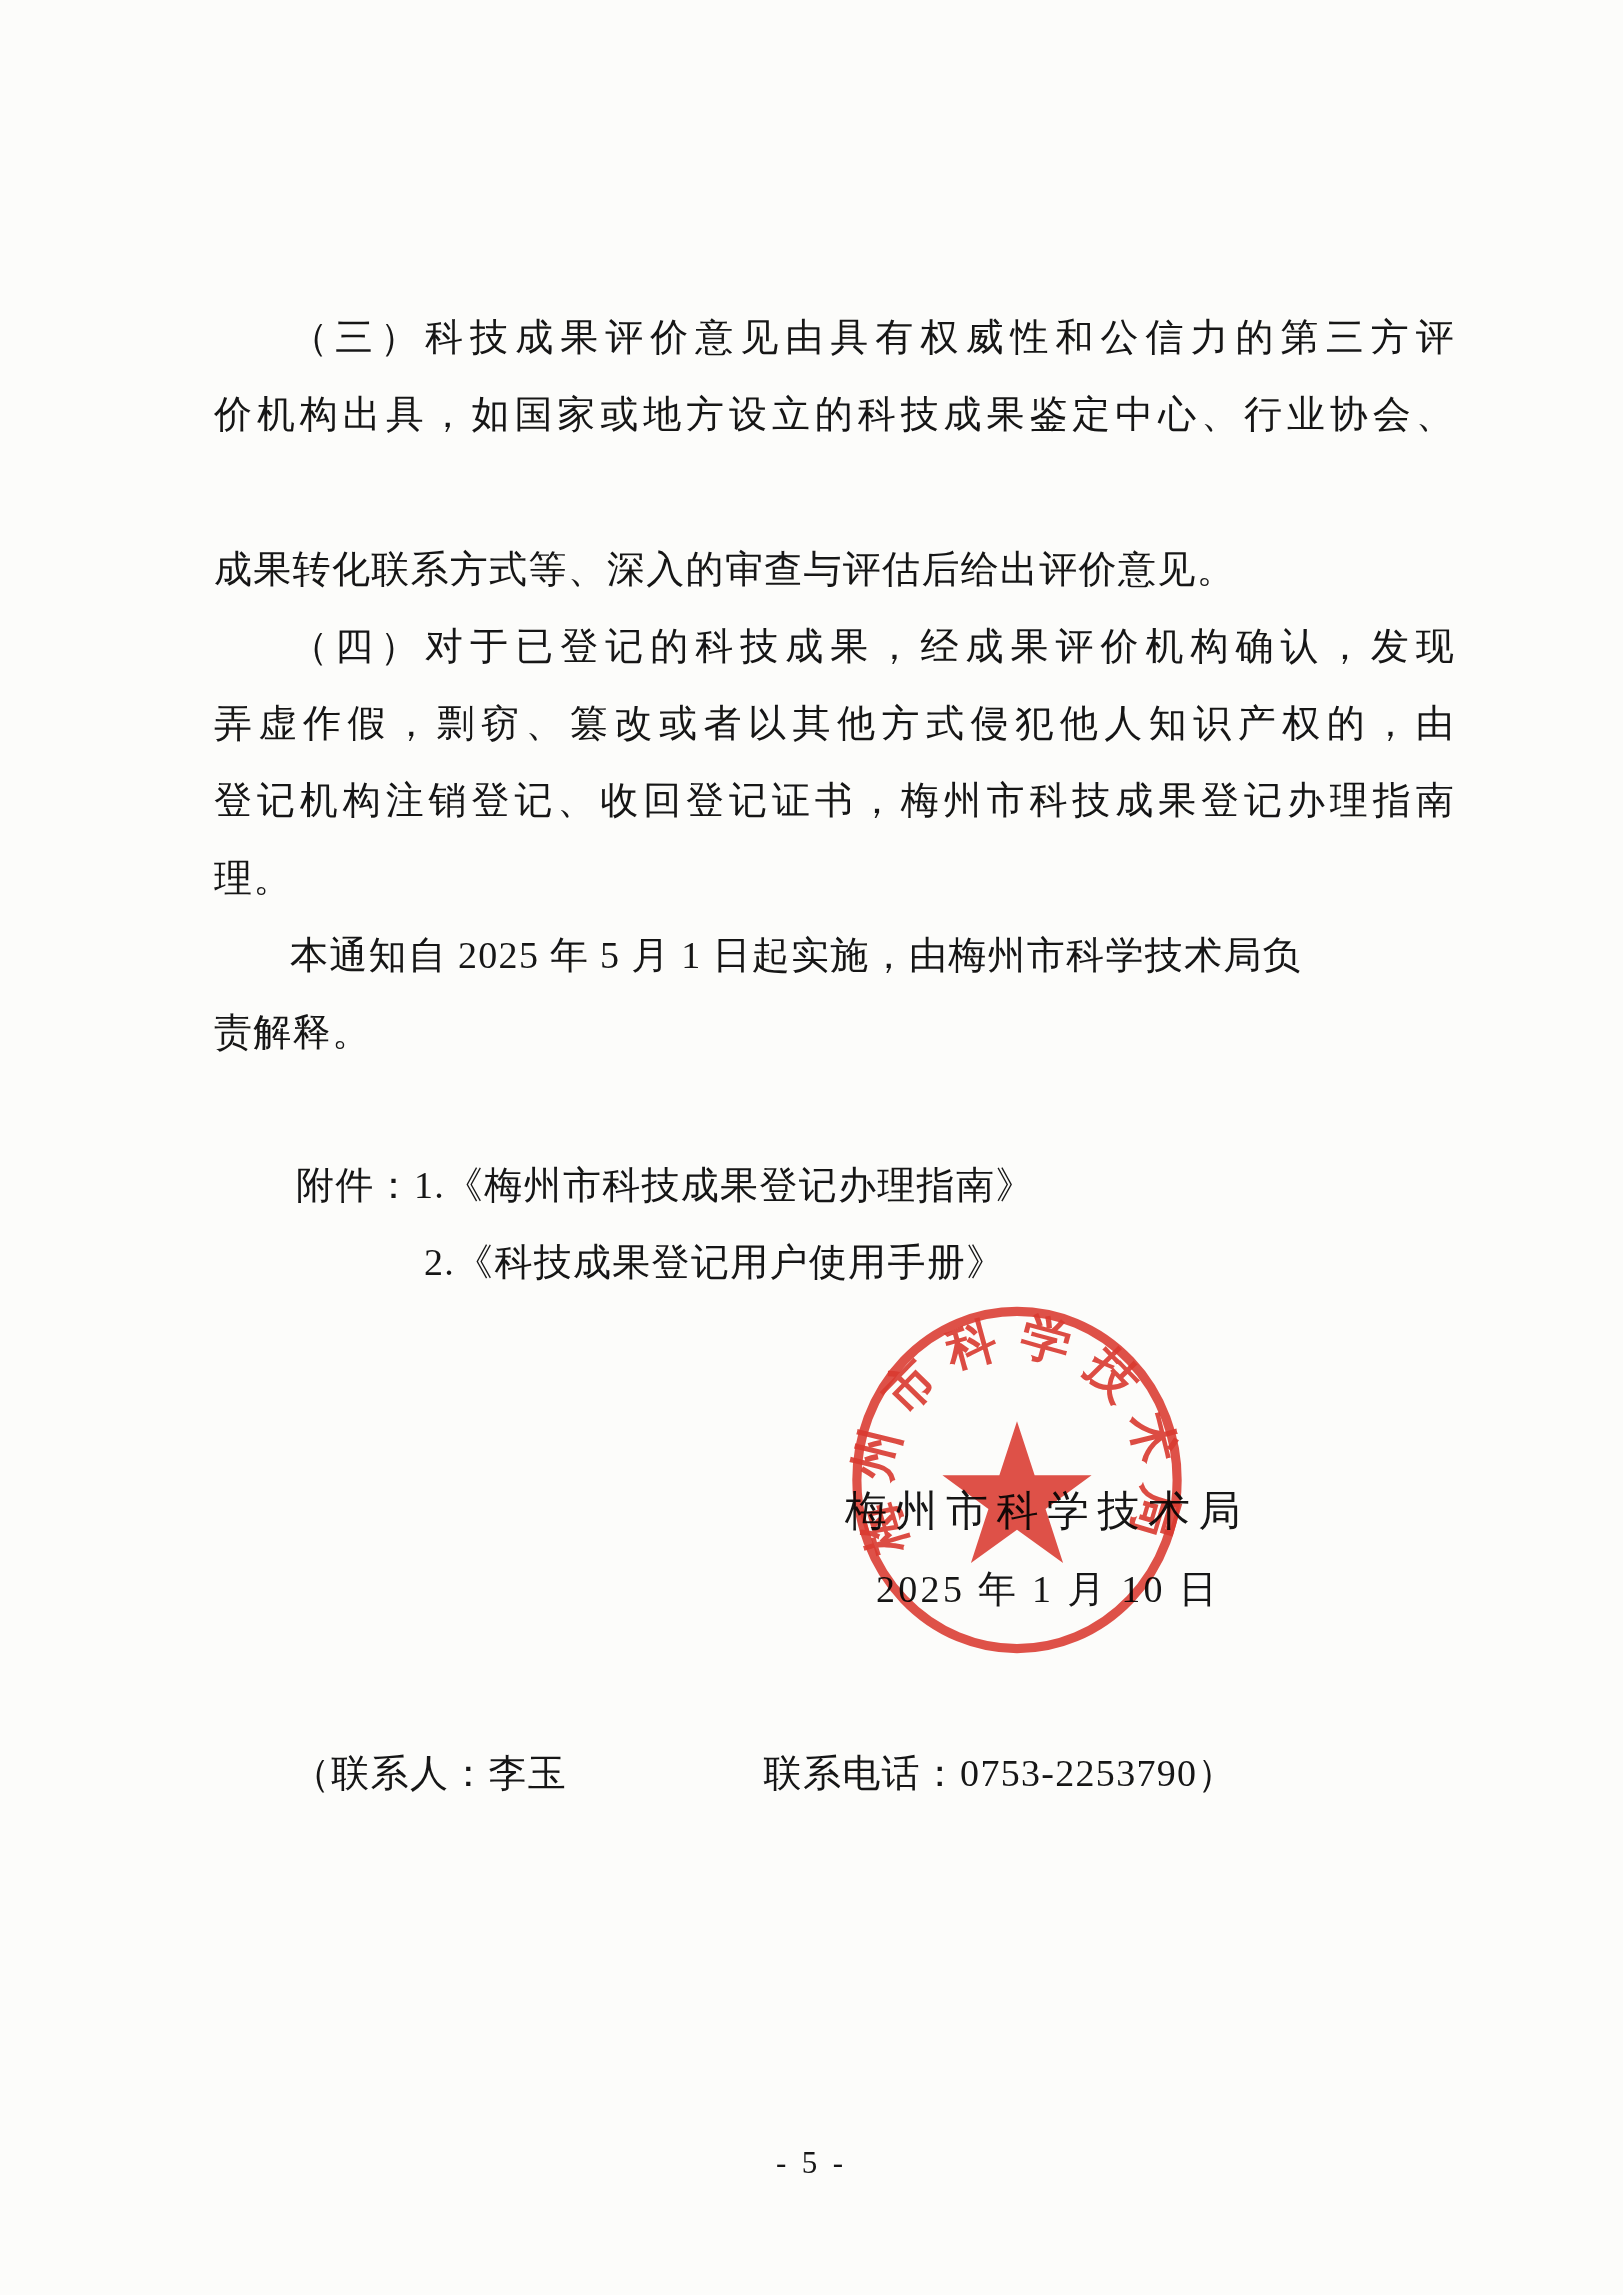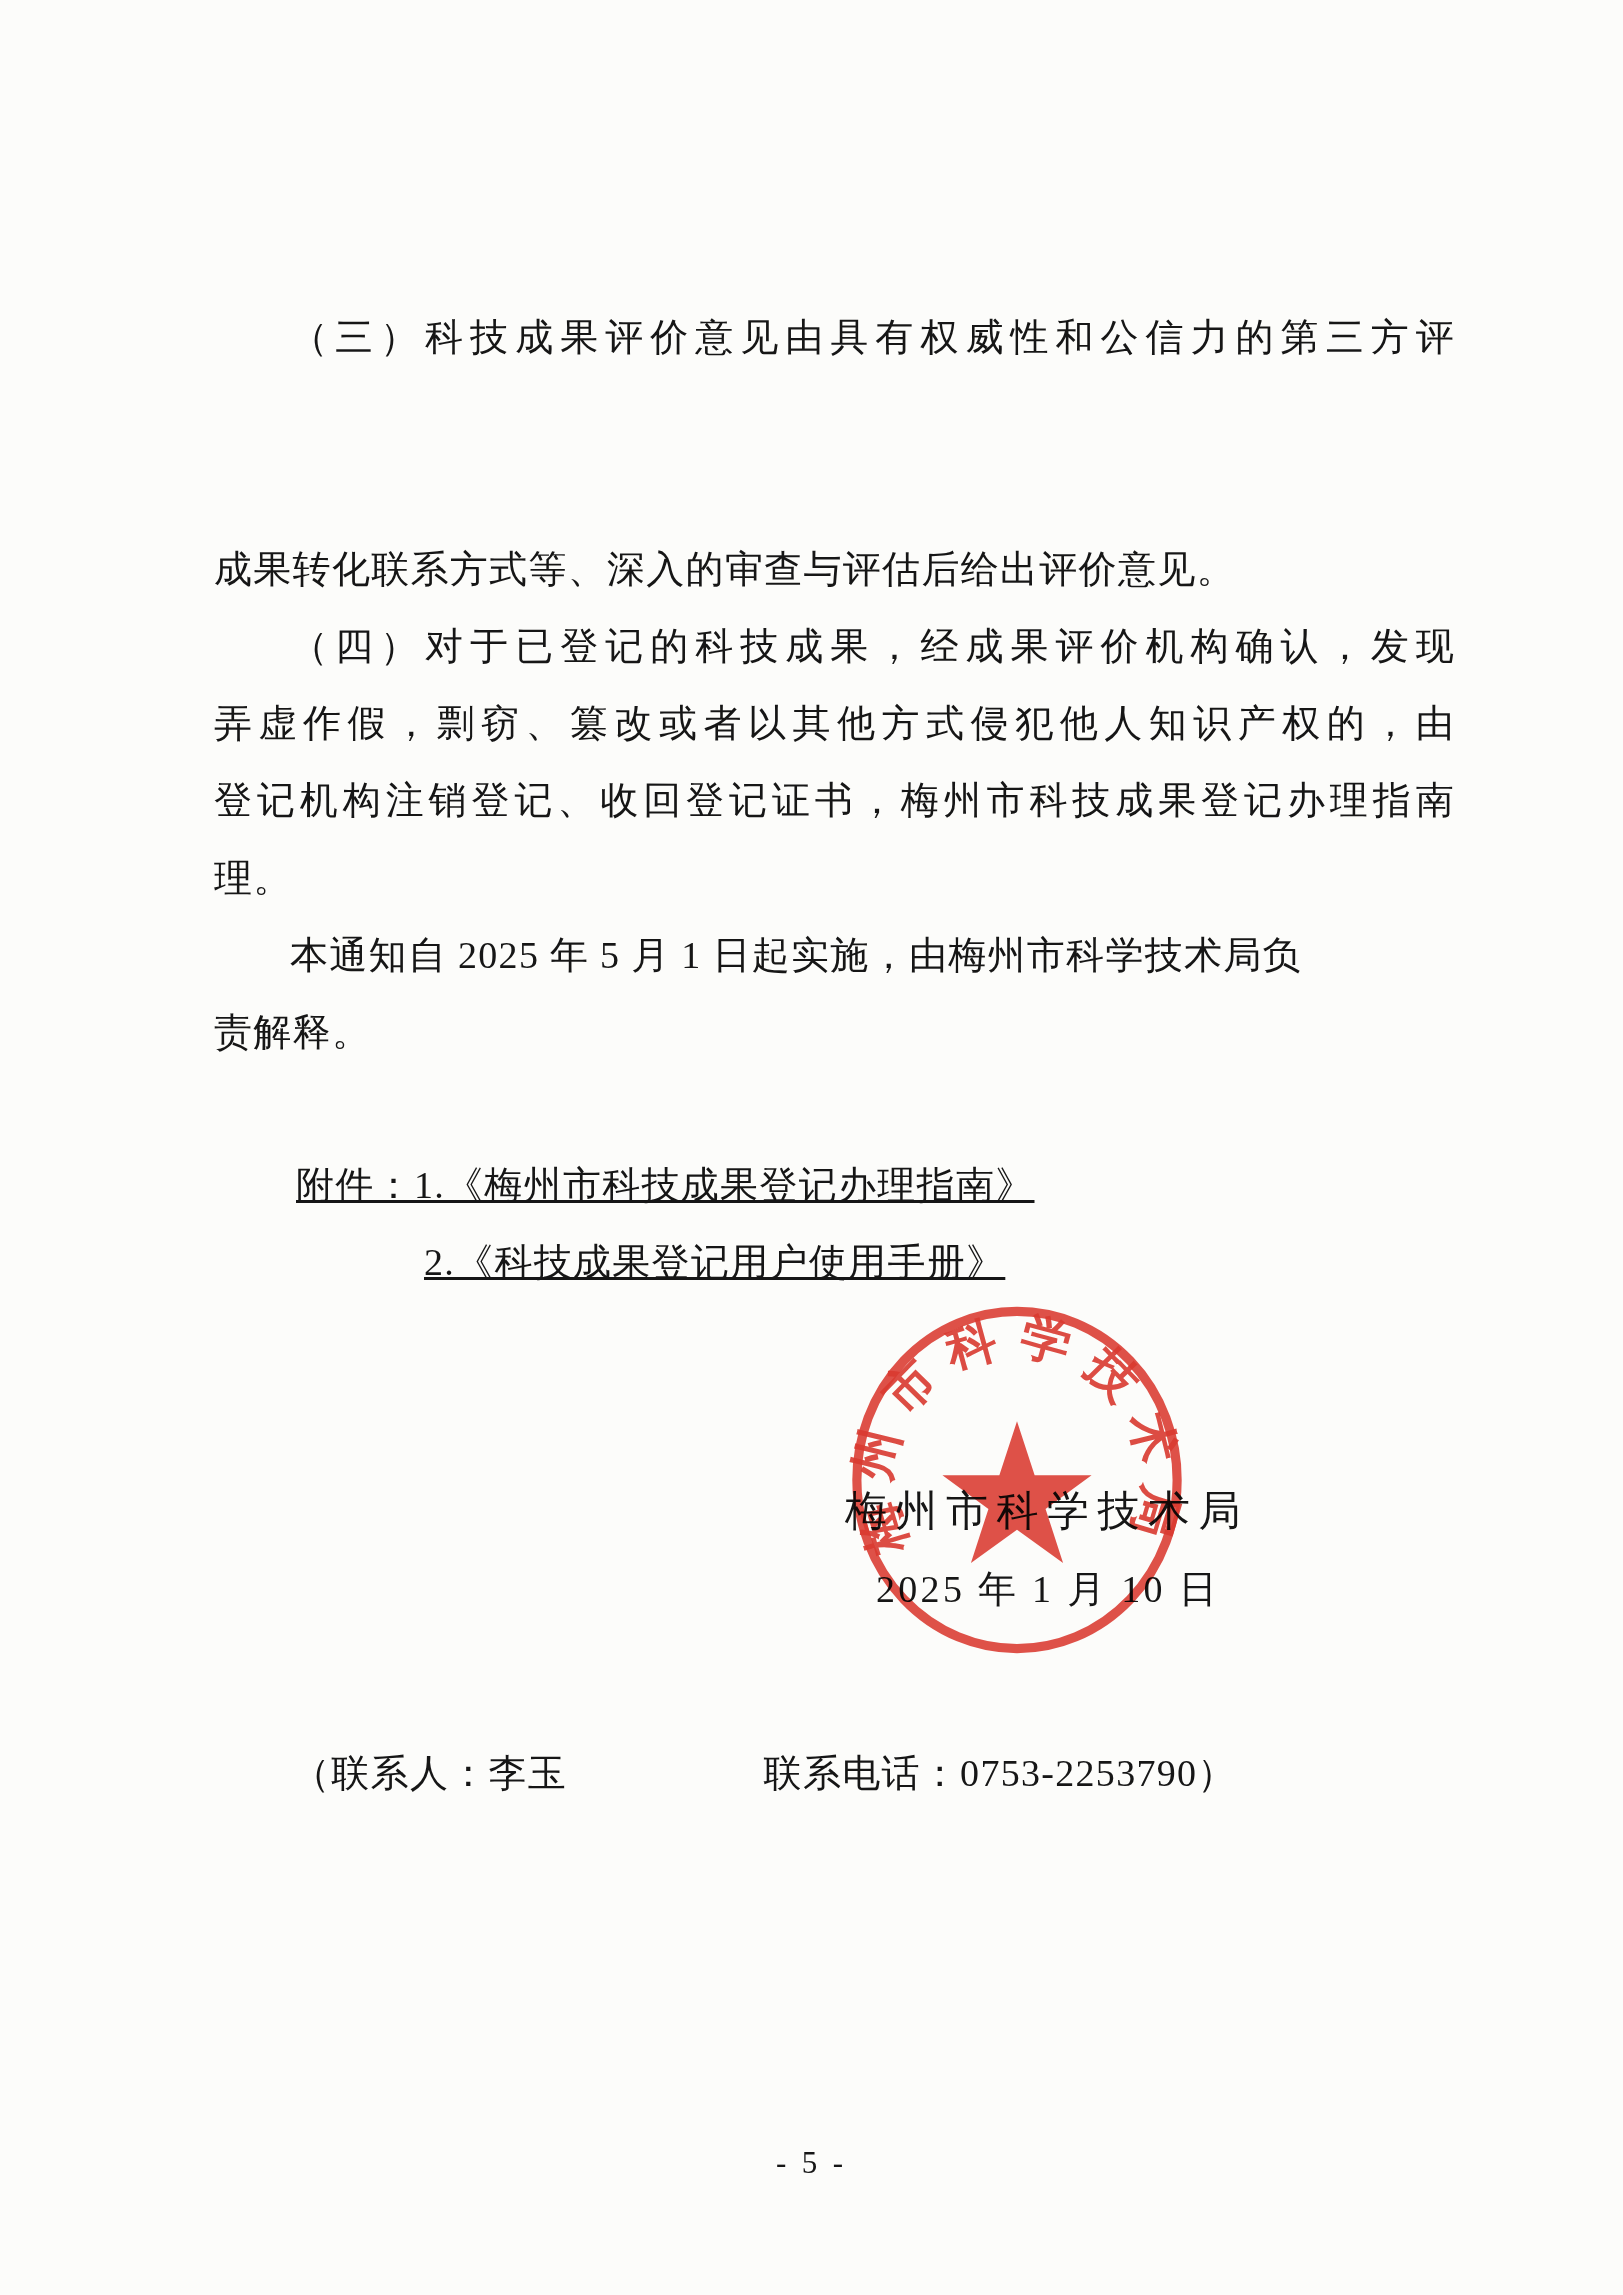--- a/index.html
+++ b/index.html
@@ -25,21 +25,20 @@
     white-space:normal;
   }
   .line.indent{ left:290px; width:1165px; }
   .line.final{ text-align:left; text-align-last:auto; width:auto; }
   
   .attach{
     position:absolute;
     font-size:38px;
     letter-spacing:1.3px;
     white-space:nowrap;
-    text-decoration:underline;
   }
   
   .sig-agency{
     position:absolute;
     left:845px; top:1483px;
     font-size:42px; letter-spacing:8.5px;
     white-space:nowrap;
   }
   .sig-date{
     position:absolute;
@@ -96,20 +95,21 @@
     letter-spacing:26px;
     fill:#d9281e;
   }
 </style>
 </head>
 <body>
 
 <div class="page">
 
   <div class="line indent" style="top:314px">（三）科技成果评价意见由具有权威性和公信力的第三方评</div>
+  <div class="line" style="top:391px">价机构出具，如国家或地方设立的科技成果鉴定中心、行业协会、</div>
   <div class="line final" style="top:546px">成果转化联系方式等、深入的审查与评估后给出评价意见。</div>
   <div class="line indent" style="top:623px">（四）对于已登记的科技成果，经成果评价机构确认，发现</div>
   <div class="line" style="top:700px">弄虚作假，剽窃、篡改或者以其他方式侵犯他人知识产权的，由</div>
   <div class="line" style="top:777px">登记机构注销登记、收回登记证书，梅州市科技成果登记办理指南</div>
   <div class="line final" style="top:855px">理。</div>
   <div class="line indent final" style="top:932px">本通知自 2025 年 5 月 1 日起实施，由梅州市科学技术局负</div>
   <div class="line final" style="top:1009px">责解释。</div>
 
   <div class="attach" style="left:296px;top:1160px">附件：1.《梅州市科技成果登记办理指南》</div>
   <div class="attach" style="left:424px;top:1237px">2.《科技成果登记用户使用手册》</div>

